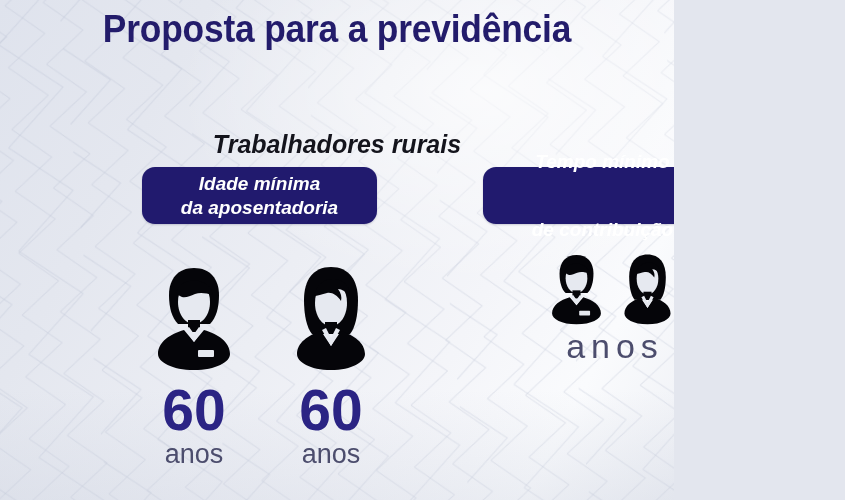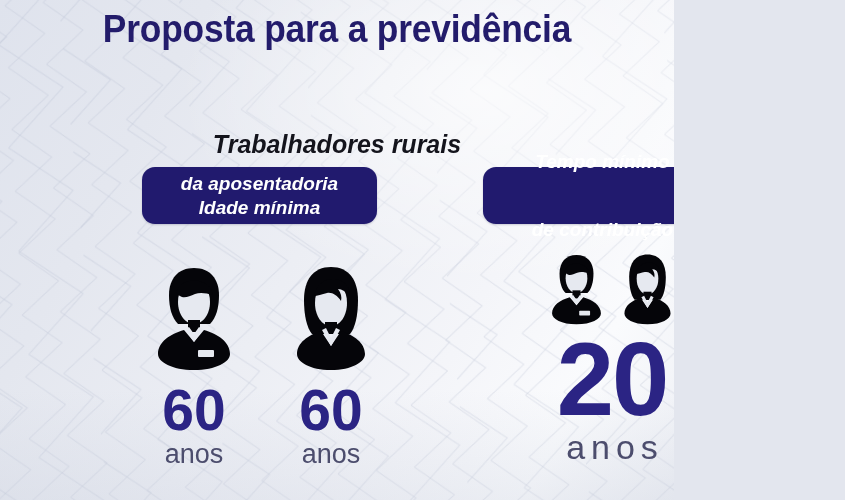--- a/index.html
+++ b/index.html
@@ -192,22 +192,22 @@
     <rect x="0" y="0" width="1014" height="600" fill="url(#chev2)" opacity="0.45"></rect>
   </svg>
 
   <div id="vignette"></div>
 
   <div id="page-title">Proposta para a previdência</div>
 
   <div id="page-subtitle">Trabalhadores rurais</div>
 
   <div class="badge" id="badge-retirement-age">
+    <span>Idade mínima</span>
     <span>da aposentadoria</span>
-    <span>Idade mínima</span>
   </div>
 
   <div class="badge" id="badge-contribution-time">
     <span>Tempo mínimo</span>
     <span>de contribuição</span>
   </div>
 
   <div class="metric" id="metric-male-age">
 
     <svg class="person-icon" width="84" height="112" viewBox="0 0 84 112" aria-hidden="true">
@@ -304,17 +304,16 @@
           C48 33 43 30 38 31 C33 32 28 34 25 34 Z"></path>
         <rect fill="#050509" x="36" y="60" width="12" height="12"></rect>
         <path fill="#050509" d="M42 108
           C21 108 8 100 8 92 C8 81 19 73 32 69
           L42 84 L52 69 C65 73 76 81 76 92 C76 100 63 108 42 108 Z"></path>
         <path fill="#e6e9f0" d="M33 68 L42 84 L51 68 L47 66 L42 76 L37 66 Z"></path>
       </svg>
 
     </div>
 
-    <div class="metric-value">20</div>
     <div class="metric-unit">anos</div>
   </div>
 
 </div>
 
 </body></html>

